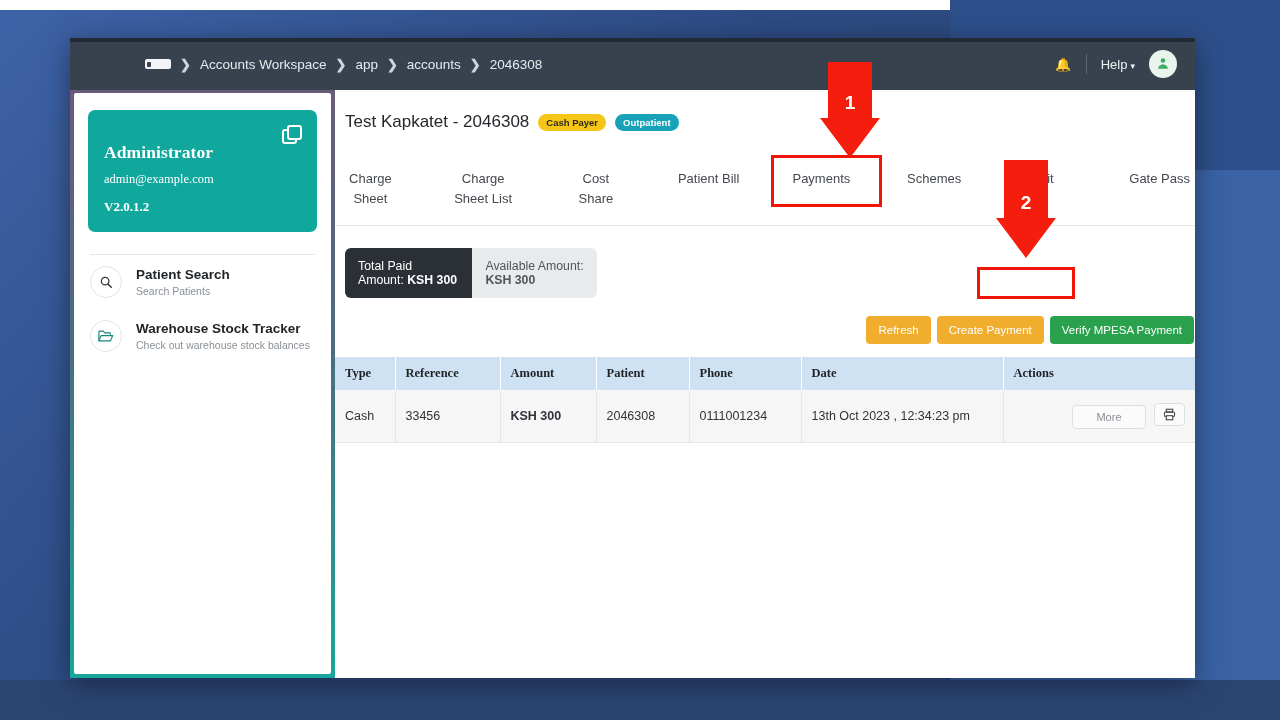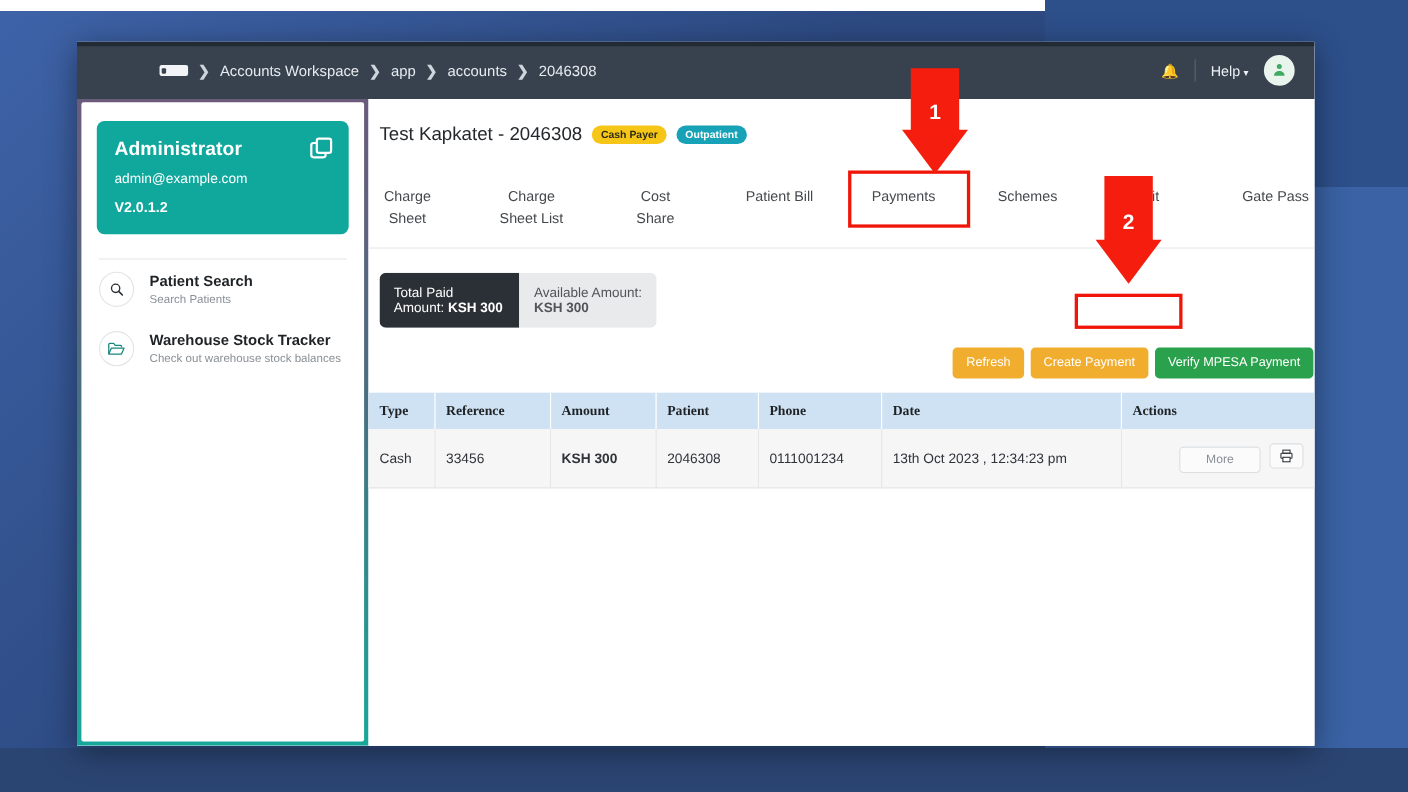--- a/index.html
+++ b/index.html
@@ -79,21 +79,21 @@
     padding:3px 4px 4px 4px;
     background:linear-gradient(180deg,#6b5b7b 0%,#4a6d82 45%,#17a79a 100%);
   }
   #sidebar {
     background:#fff; height:100%; width:100%;
     border-radius:2px;
     padding:17px 14px 0 14px;
   }
   #user-card {
     background:#10a79c; border-radius:7px;
-    padding:15px 16px 17px 16px; position:relative; color:#fff;
+    padding:32px 16px 17px 16px; position:relative; color:#fff;font-family:Liberation Serif, serif;
   }
   #user-card .uname { font-size:17.5px; font-weight:bold; letter-spacing:.1px; }
   #user-card .umail { font-size:12.5px; margin-top:9px; }
   #user-card .uver { font-size:13px; font-weight:bold; margin-top:12px; }
   .copy-ico {
     position:absolute; right:14px; top:15px; width:21px; height:21px;
   }
   .copy-ico span{
     position:absolute; box-sizing:border-box;
     border:2px solid #fff; border-radius:3px;
@@ -314,21 +314,21 @@
 
       <table>
         <thead>
           <tr>
             <th style="width:60px">Type</th>
             <th style="width:105px">Reference</th>
             <th style="width:96px">Amount</th>
             <th style="width:93px">Patient</th>
             <th style="width:112px">Phone</th>
             <th>Date</th>
-            <th style="width:176px">Actions</th>
+            <th style="width:192px">Actions</th>
           </tr>
         </thead>
         <tbody>
           <tr>
             <td>Cash</td>
             <td>33456</td>
             <td class="amount">KSH 300</td>
             <td>2046308</td>
             <td>0111001234</td>
             <td>13th Oct 2023 , 12:34:23 pm</td>

